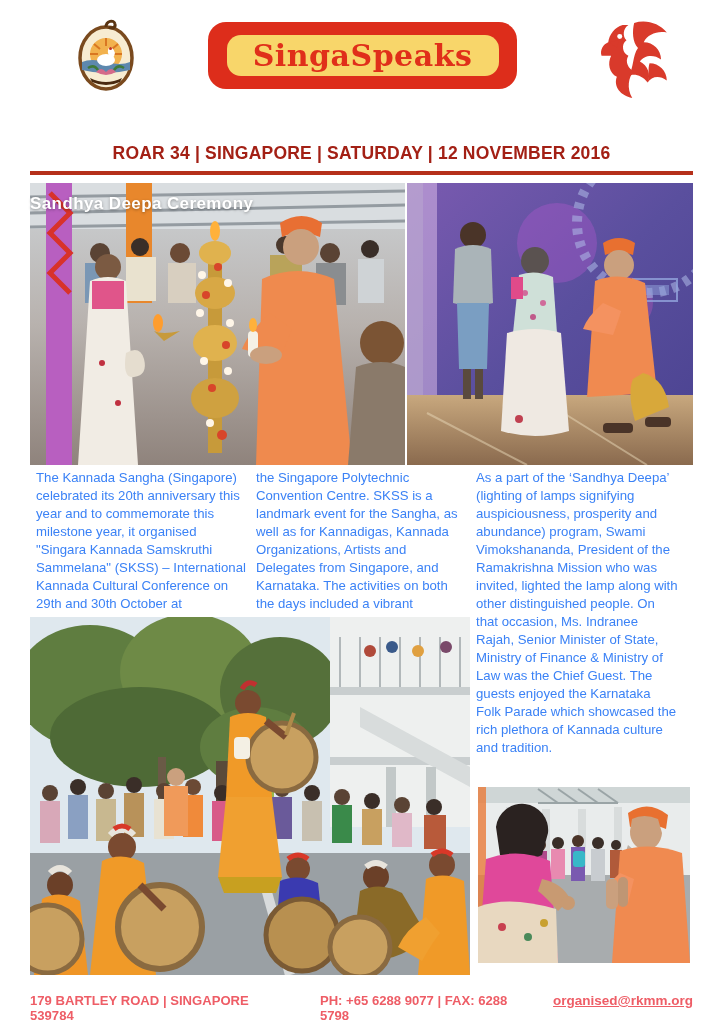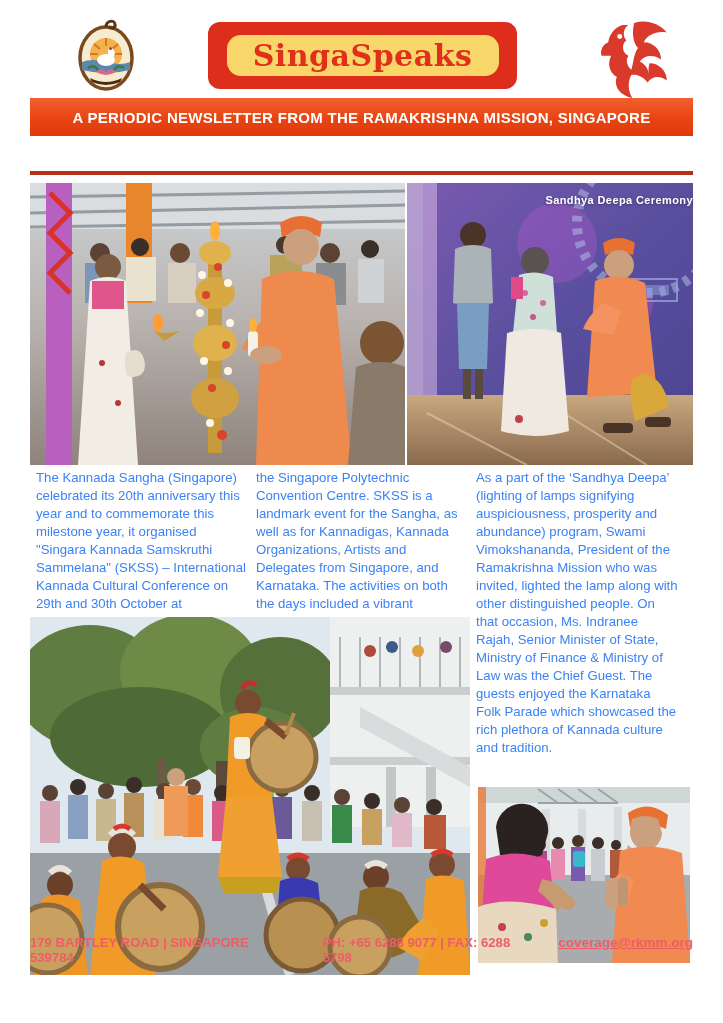--- a/index.html
+++ b/index.html
@@ -6,21 +6,21 @@
   html,body { background:#ffffff; }
   .page {
     position:relative; width:723px; height:1023px; margin:0 auto;
     background:#ffffff; overflow:hidden;
     font-family:"Liberation Sans", sans-serif;
   }
   
   .emblem { position:absolute; left:76px; top:16px; width:60px; height:78px; }
   .title-plate {
     position:absolute; left:208px; top:22px; width:309px; height:67px;
-    background:#dd2d1b; border-radius:12px;
+    background:#dd2d1b; border-radius:18px;
     display:flex; align-items:center; justify-content:center;
   }
   .title-pill {
     width:272px; height:41px; background:#f8d66a; border-radius:14px;
     display:flex; align-items:center; justify-content:center;
   }
   .title-text {
     font-family:"DejaVu Serif", serif; font-weight:bold; font-size:30px;
     color:#e02f1a; letter-spacing:0.5px;
   }
@@ -37,39 +37,39 @@
     display:flex; align-items:center; justify-content:center;
   }
   .issue-text { color:#a32015; font-weight:bold; font-size:17.5px; letter-spacing:0.2px; }
   .rule { position:absolute; left:30px; top:171px; width:663px; height:4px; background:#b5301a; }
   
   .photo { position:absolute; overflow:hidden; background:#cccccc; }
   .photo svg { display:block; width:100%; height:100%; }
   .photo-lamp   { left:30px;  top:183px; width:375px; height:282px; }
   .photo-stage  { left:407px; top:183px; width:286px; height:282px; }
   .overlay-title {
-    position:absolute; left:30px; top:194px; width:663px; text-align:right;
-    color:#ffffff; font-weight:bold; font-size:11px; letter-spacing:0.4px;
+    position:absolute; left:30px; top:194px; width:663px; text-align:left;
+    color:#ffffff; font-weight:bold; font-size:17px; letter-spacing:0.4px;
     text-shadow:0 1px 3px rgba(0,0,0,0.35); z-index:5;
   }
   
   .col {
     position:absolute; top:469px;
     color:#3b82f6; font-size:13.2px; line-height:18px;
   }
   .col p + p { margin-top:0;text-align:center; }
   .col-1 { left:36px;  width:212px; }
   .col-2 { left:256px; width:212px; }
   .col-3 { left:476px; width:203px; }
   
   .photo-parade   { left:30px;  top:617px; width:440px; height:358px; }
   .photo-greeting { left:478px; top:787px; width:212px; height:176px; }
   
   .footer {
-    position:absolute; left:30px; top:935px; width:663px;
+    position:absolute; left:30px; top:993px; width:663px;
     display:flex; align-items:baseline;
     color:#ee5d66; font-weight:bold; font-size:13.5px;
   }
   .footer .left-group { display:flex; gap:28px; transform:scaleX(0.97); transform-origin:left; }
   .footer a { color:#ee5d66; text-decoration:underline; }
 </style>
 </head>
 <body>
 
 <div class="page">
@@ -103,24 +103,24 @@
   <svg class="merlion" viewBox="0 0 100 95">
     <g fill="#d93a2b">
       <path d="M34,12 C26,14 20,22 19,30 C14,32 10,38 12,44 L22,44 C18,52 20,62 28,66 C24,76 32,86 44,88 C38,78 40,66 46,60 C40,58 36,50 40,44 C34,42 32,32 38,28 C34,24 34,16 40,12 Z"></path>
       <path d="M46,10 C58,6 72,10 80,20 C70,18 60,22 56,30 C66,30 74,38 74,48 C66,42 56,44 52,50 C60,54 64,64 60,72 C54,64 44,62 40,66 C46,56 44,44 50,36 C44,30 44,18 46,10 Z"></path>
       <path d="M62,52 C72,52 80,60 80,70 C72,64 64,66 60,72 C62,66 60,58 62,52 Z"></path>
       <path d="M20,30 L30,28 L28,36 Z"></path>
       <circle cx="31" cy="24" r="2.6" fill="#ffffff"></circle>
     </g>
   </svg>
 
-  <div class="banner">
-    <span class="banner-text">A PERIODIC NEWSLETTER FROM THE RAMAKRISHNA MISSION, SINGAPORE</span>
-  </div>
-
+
+  <div class="issue-line">
+    <span class="issue-text">ROAR 34 | SINGAPORE | SATURDAY | 12 NOVEMBER 2016</span>
+  </div>
   <div class="rule"></div>
 
   <div class="overlay-title">Sandhya Deepa Ceremony</div>
 
   <div class="photo photo-lamp">
     <svg viewBox="0 0 375 282" preserveAspectRatio="none">
       <defs>
         <linearGradient id="hallbg" x1="0" y1="0" x2="0" y2="1">
           <stop offset="0" stop-color="#cdd2d6"></stop>
             <stop offset="0.5" stop-color="#b8b2ae"></stop>
@@ -437,16 +437,16 @@
         <circle cx="90" cy="116" r="7" fill="#c89a72"></circle>
       </g>
     </svg>
   </div>
 
   <div class="footer">
     <div class="left-group">
       <span>179 BARTLEY ROAD | SINGAPORE 539784</span>
       <span>PH: +65 6288 9077 | FAX: 6288 5798</span>
     </div>
-    <a href="#">coverage@rkmm.org</a>
+    <a href="#">organised@rkmm.org</a>
   </div>
 
 </div>
 
 </body></html>

